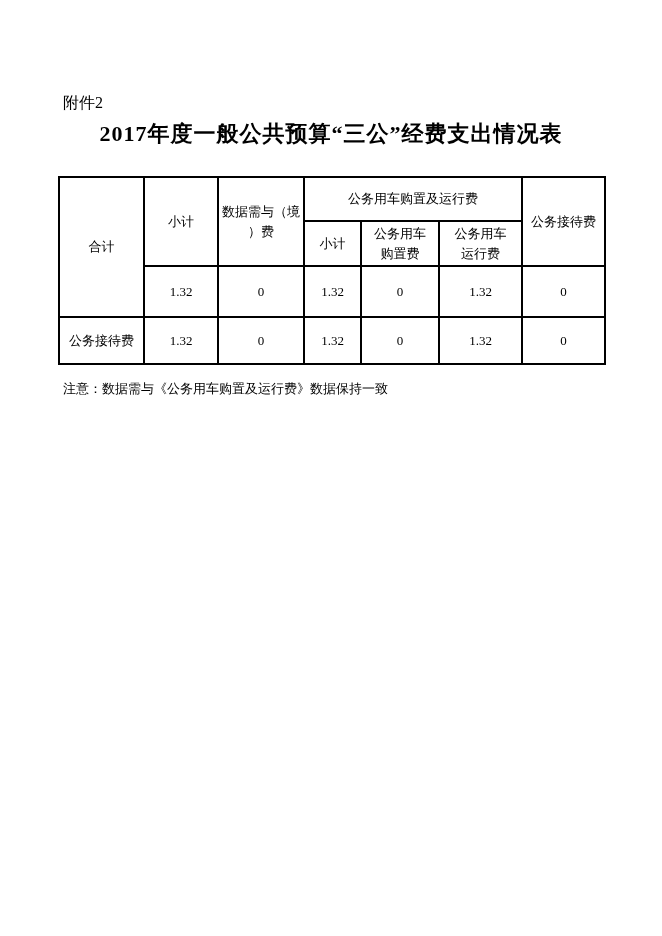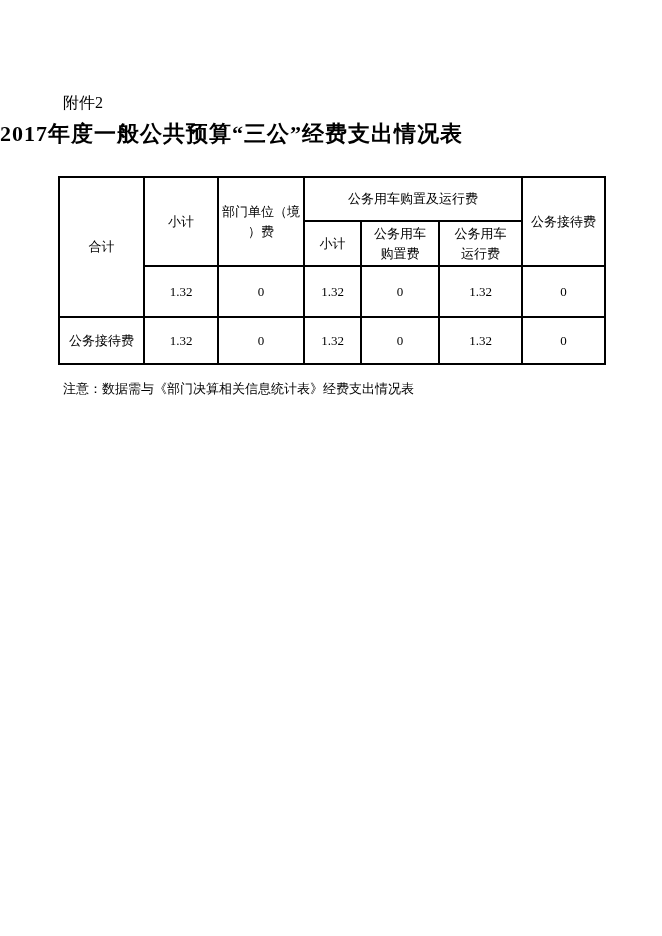--- a/index.html
+++ b/index.html
@@ -18,21 +18,21 @@
       top: 93px;
       font-size: 16px;
       line-height: 1.2;
     }
     .title {
       position: absolute;
       left: 0;
       top: 120px;
       width: 662px;
       margin: 0;
-      text-align: left;
+      text-align: center;
       font-size: 22px;
       font-weight: bold;
       letter-spacing: 1px;
       line-height: 1.25;
     }
     .meta {
       position: absolute;
       left: 58px;
       top: 152px;
       width: 546px;
@@ -88,21 +88,21 @@
       <col style="width:86px">
       <col style="width:57px">
       <col style="width:78px">
       <col style="width:83px">
       <col style="width:83px">
     </colgroup>
     <tbody>
       <tr class="hr1">
         <td rowspan="3">合计</td>
         <td rowspan="2">小计</td>
-        <td rowspan="2">部门单位（境
+        <td rowspan="2">数据需与（境
 ）费</td>
         <td colspan="3">公务用车购置及运行费</td>
         <td rowspan="2">公务接待费</td>
       </tr>
       <tr class="hr2">
         <td>小计</td>
         <td>公务用车
 购置费</td>
         <td>公务用车
 运行费</td>
@@ -120,15 +120,15 @@
         <td>1.32</td>
         <td>0</td>
         <td>1.32</td>
         <td>0</td>
         <td>1.32</td>
         <td>0</td>
       </tr>
     </tbody>
   </table>
 
-  <div class="note">注意：数据需与《部门决算相关信息统计表》经费支出情况表</div>
+  <div class="note">注意：数据需与《公务用车购置及运行费》数据保持一致</div>
 
 </div>
 
 </body></html>

